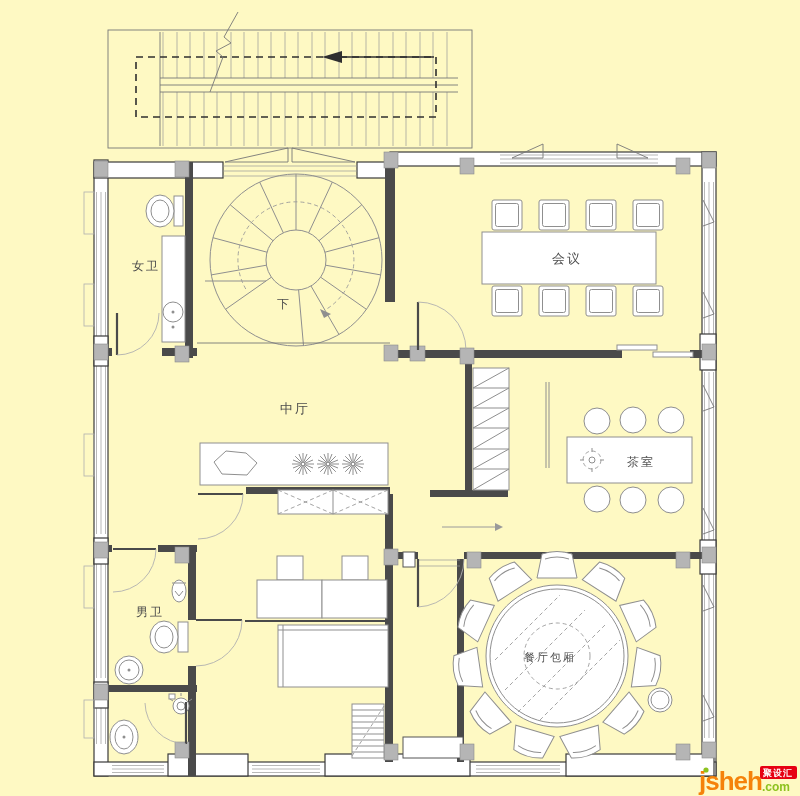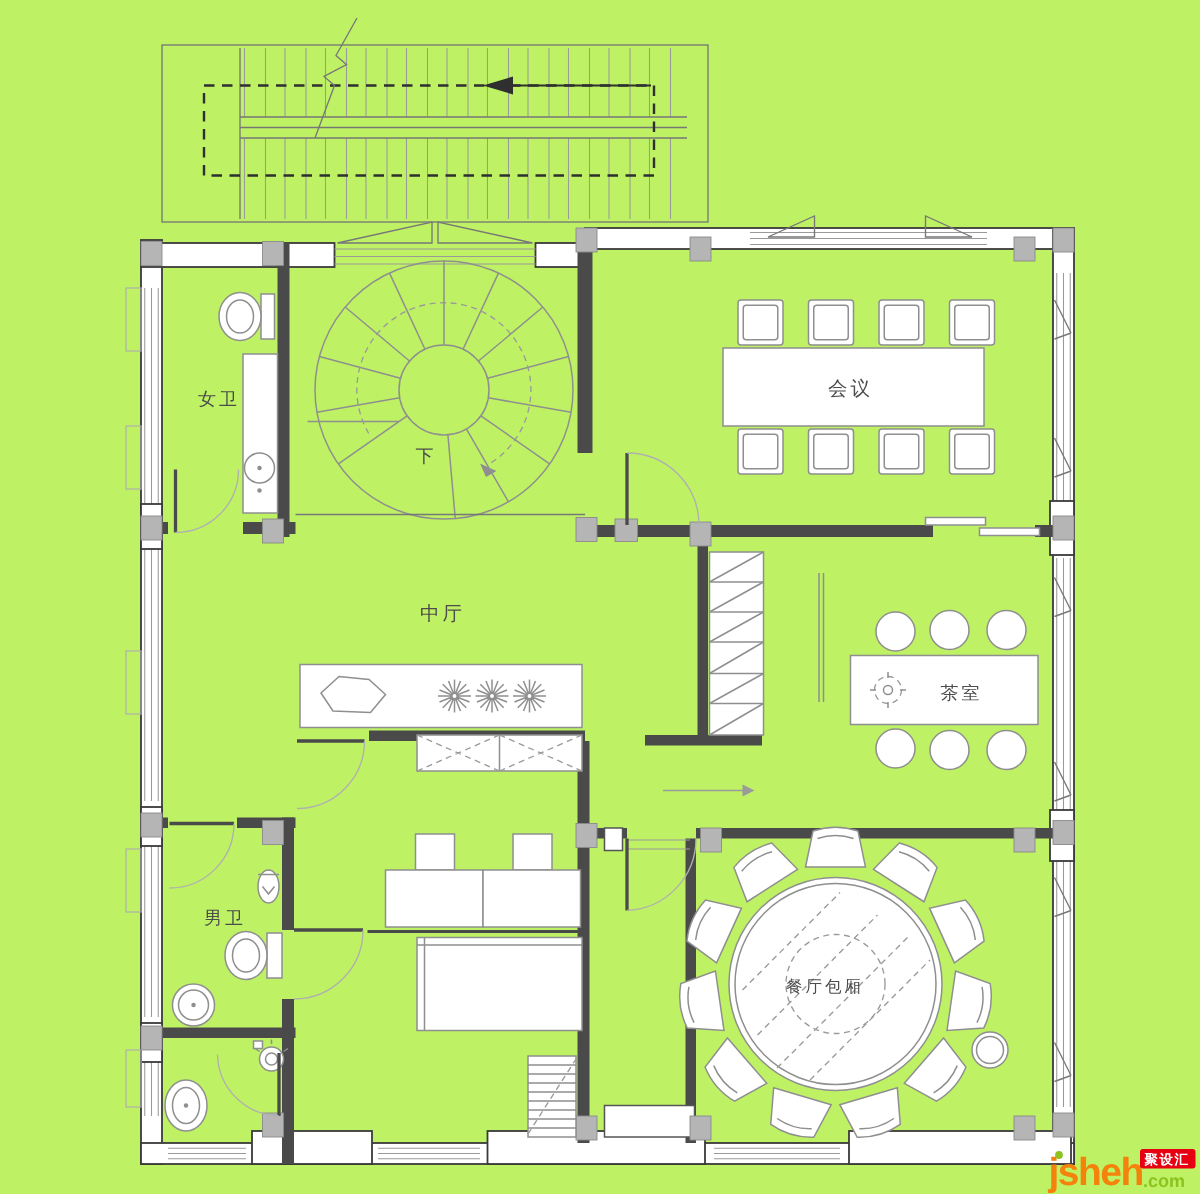--- a/index.html
+++ b/index.html
@@ -1,16 +1,16 @@
 <!DOCTYPE html>
 <html><head>
 <meta charset="utf-8">
 <style>
   html,body{margin:0;padding:0;background:#ffffff;}
-  .page{position:relative;width:800px;height:796px;background:#bef264;overflow:hidden;
+  .page{position:relative;width:800px;height:796px;background:#fef9c3;overflow:hidden;
         font-family:"Liberation Sans","DejaVu Sans",sans-serif;}
   svg{position:absolute;left:0;top:0;}
   
   .w   {fill:#ffffff;stroke:#3a3a3a;stroke-width:1.2;}
   .iw  {fill:#4a4a4a;stroke:none;}
   .col {fill:#b5b5b5;stroke:#8a8a8a;stroke-width:.6;}
   .stub{fill:#ffffff;stroke:#555;stroke-width:1;}
   .f   {fill:#ffffff;stroke:#8f8f8f;stroke-width:1;}
   .fn  {fill:none;stroke:#8f8f8f;stroke-width:1;}
   .fl  {fill:none;stroke:#b0b0b0;stroke-width:.8;}

